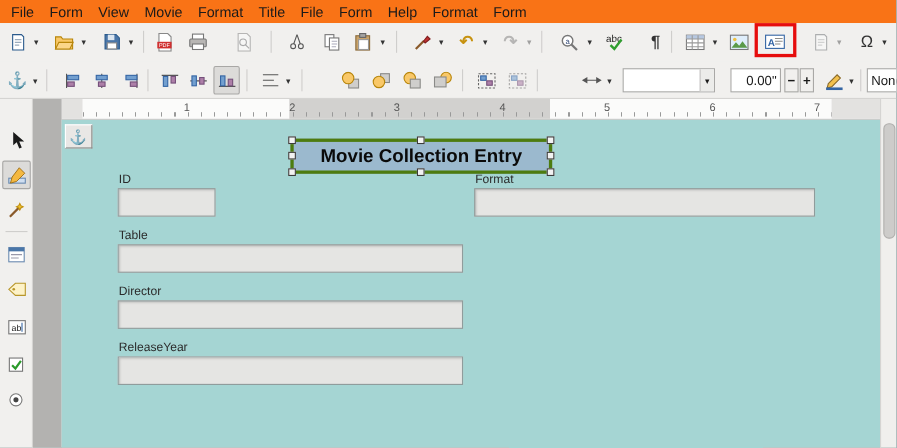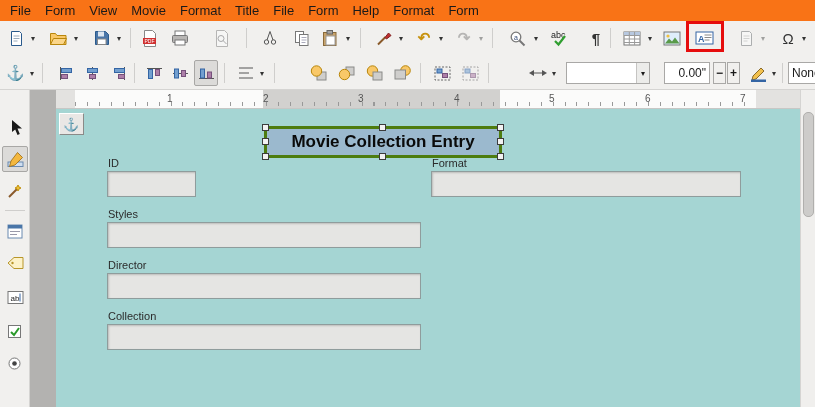--- a/index.html
+++ b/index.html
@@ -411,27 +411,27 @@
       <span class="handle" style="left:calc(50% - 4px);bottom:-5px"></span>
       <span class="handle" style="right:-5px;bottom:-5px"></span>
     </div>
 
     <span class="fld-label" style="left:52px;top:48px">ID</span>
     <input class="fld-box" style="left: 51px; top: 62px; width: 89px;" readonly="" value="">
 
     <span class="fld-label" style="left:376px;top:48px">Format</span>
     <input class="fld-box" style="left: 375px; top: 62px; width: 310px;" readonly="" value="">
 
-    <span class="fld-label" style="left:52px;top:99px">Styles</span>
+    <span class="fld-label" style="left:52px;top:99px">Table</span>
     <input class="fld-box" style="left: 51px; top: 113px; width: 314px;" readonly="" value="">
 
     <span class="fld-label" style="left:52px;top:150px">Director</span>
     <input class="fld-box" style="left: 51px; top: 164px; width: 314px;" readonly="" value="">
 
-    <span class="fld-label" style="left:52px;top:201px">Collection</span>
+    <span class="fld-label" style="left:52px;top:201px">ReleaseYear</span>
     <input class="fld-box" style="left: 51px; top: 215px; width: 314px;" readonly="" value="">
   </div>
 
   <div id="scrollbar">
     <div id="scroll-thumb"></div>
   </div>
 
 </div>
 
 </body></html>

